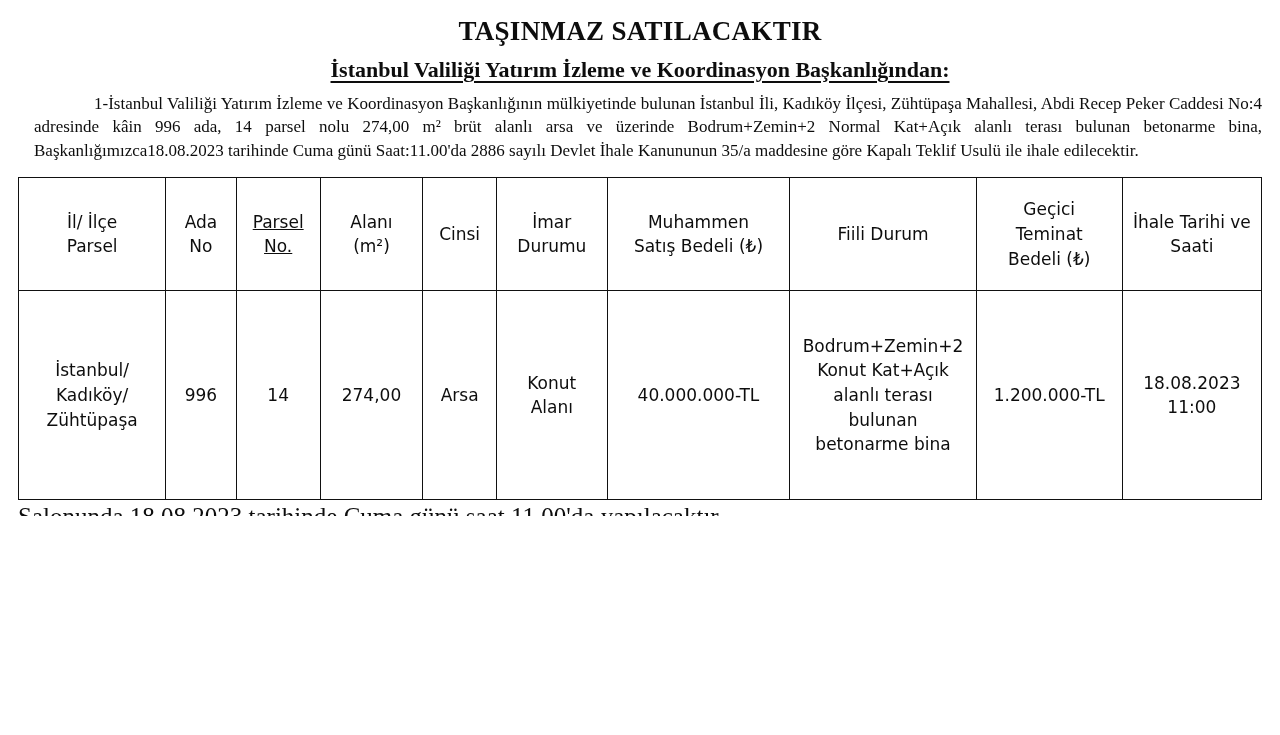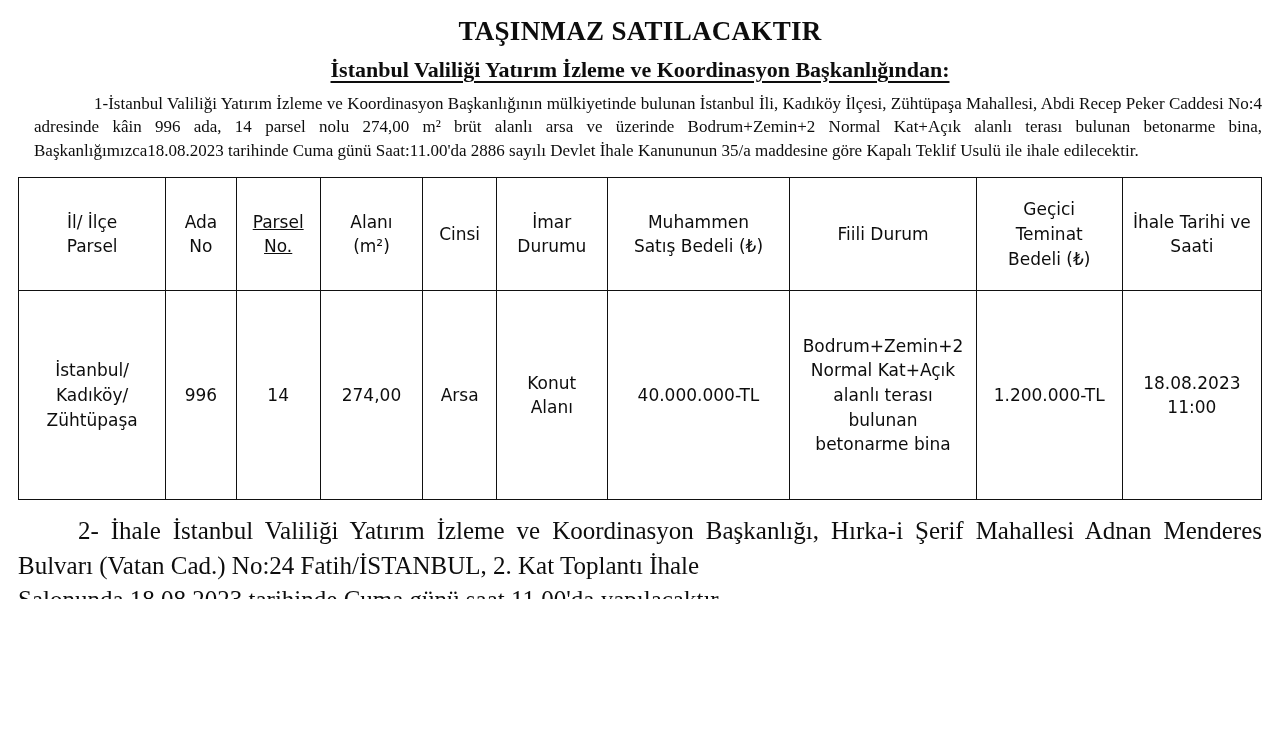--- a/index.html
+++ b/index.html
@@ -209,37 +209,36 @@
           </span>
         </td>
         <td>
           <span class="cell-lines">
             <span>40.000.000-TL</span>
           </span>
         </td>
         <td>
           <span class="cell-lines">
             <span>Bodrum+Zemin+2</span>
-            <span>Normal Kat+Açık</span>
+            <span>Konut Kat+Açık</span>
             <span>alanlı terası</span>
             <span>bulunan</span>
             <span>betonarme bina</span>
           </span>
         </td>
         <td>
           <span class="cell-lines">
             <span>1.200.000-TL</span>
           </span>
         </td>
         <td>
           <span class="cell-lines">
             <span>18.08.2023</span>
             <span>11:00</span>
           </span>
         </td>
       </tr>
     </tbody>
   </table>
 
-  <p class="bottom-par">2- İhale İstanbul Valiliği Yatırım İzleme ve Koordinasyon Başkanlığı, Hırka-i Şerif Mahallesi Adnan Menderes Bulvarı (Vatan Cad.) No:24 Fatih/İSTANBUL, 2. Kat Toplantı İhale</p>
   <p class="clipped">Salonunda 18.08.2023 tarihinde Cuma günü saat 11.00'da yapılacaktır.</p>
 
 </div>
 
 </body></html>

